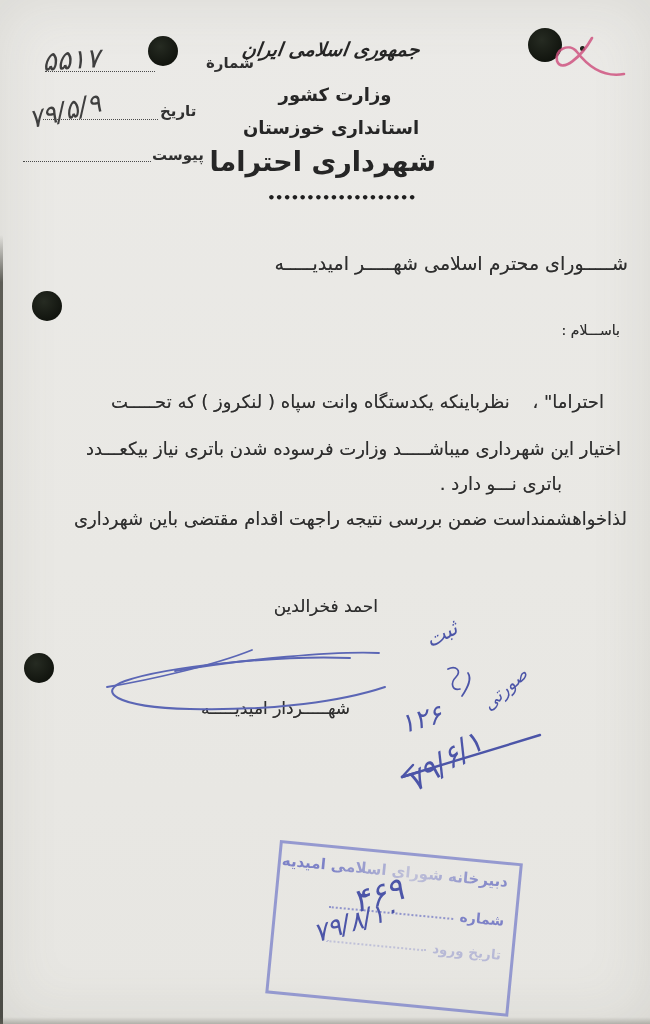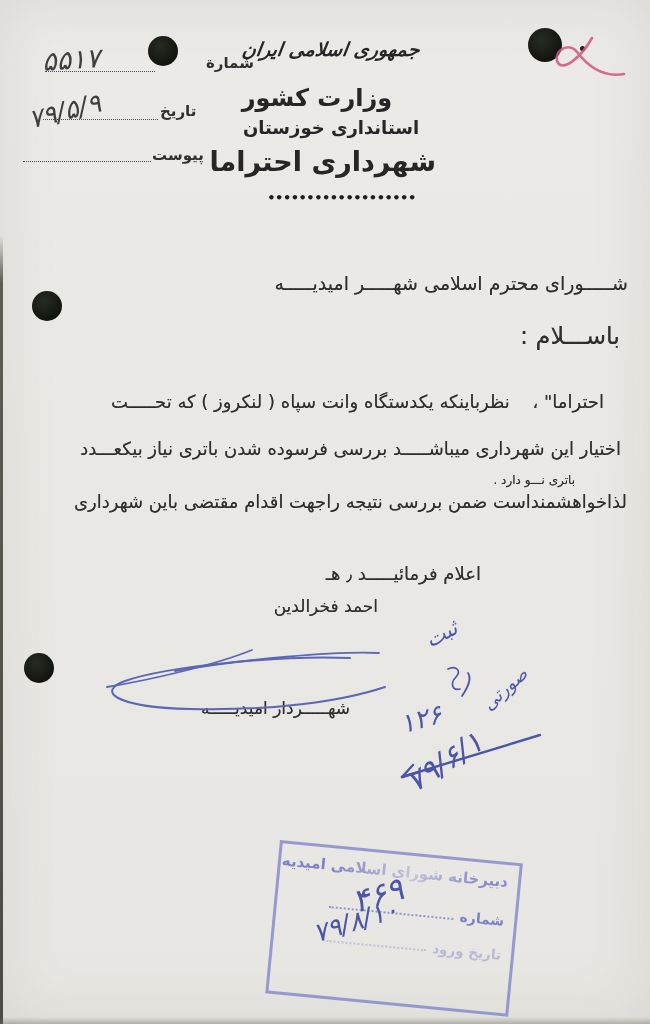--- a/index.html
+++ b/index.html
@@ -48,33 +48,32 @@
   <div class="abs hwd" style="left:42px;top:44px;font-size:27px;transform:rotate(-4deg);letter-spacing:2px;">۵۵۱۷</div>
 
   <div class="abs lbl" style="left:160px;top:102px;">تاریخ</div>
   <div class="abs leader" style="left:43px;top:118px;width:115px;"></div>
   <div class="abs hwd" style="left:28px;top:96px;font-size:26px;transform:rotate(-14deg);letter-spacing:2px;">۷۹/۵/۹</div>
 
   <div class="abs lbl" style="left:152px;top:146px;text-align:center;">پیوست</div>
   <div class="abs leader" style="left:23px;top:160px;width:128px;"></div>
 
   <div class="abs head" style="left:231px;top:38px;width:200px;font-size:19px;font-style:italic;transform:skewX(-8deg);">جمهوری اسلامی ایران</div>
-  <div class="abs head" style="left:217px;top:84px;width:200px;font-size:24px;">وزارت کشور</div>
+  <div class="abs head" style="left:235px;top:84px;width:200px;font-size:18px;">وزارت کشور</div>
   <div class="abs head" style="left:231px;top:117px;width:200px;font-size:18px;text-align:center;">استانداری خوزستان</div>
   <div class="abs head" style="left:226px;top:146px;width:210px;font-size:27px;">شهرداری احتراما</div>
   <div class="abs head" style="left:255px;top:190px;width:173px;font-size:13px;letter-spacing:-0.5px;color:#1f1f1f;">•••••••••••••••••••</div>
 
-  <div class="abs tw" style="top:272px;right:22px;font-size:19px;text-align:center;">شـــــورای محترم اسلامی شهـــــر امیدیـــــه</div>
-  <div class="abs tw" style="top:322px;right:30px;font-size:24px;">باســـلام :</div>
+  <div class="abs tw" style="top:252px;right:22px;font-size:19px;text-align:center;">شـــــورای محترم اسلامی شهـــــر امیدیـــــه</div>
+  <div class="abs tw" style="top:322px;right:30px;font-size:14px;">باســـلام :</div>
 
   <div class="abs tw" style="top:391px;right:46px;font-size:18px;">احتراما" ،&nbsp;&nbsp;&nbsp; نظرباینکه یکدستگاه وانت سپاه ( لنکروز ) که تحـــــت</div>
-  <div class="abs tw" style="top:438px;right:29px;font-size:18px;">اختیار این شهرداری میباشـــــد بررسی فرسوده شدن باتری نیاز بیکعـــدد</div>
-  <div class="abs tw" style="top:473px;right:75px;font-size:12px;">باتری نـــو دارد .</div>
-  <div class="abs tw" style="top:491px;right:23px;font-size:18px;">لذاخواهشمنداست ضمن بررسی نتیجه راجهت اقدام مقتضی باین شهرداری</div>
-  <div class="abs tw" style="top:563px;right:169px;font-size:18px;">اعلام فرمائیـــــد ٫ هـ</div>
+  <div class="abs tw" style="top:438px;right:29px;font-size:18px;">اختیار این شهرداری میباشـــــد وزارت فرسوده شدن باتری نیاز بیکعـــدد</div>
+  <div class="abs tw" style="top:473px;right:88px;font-size:18px;">باتری نـــو دارد .</div>
+  <div class="abs tw" style="top:508px;right:23px;font-size:18px;">لذاخواهشمنداست ضمن بررسی نتیجه راجهت اقدام مقتضی باین شهرداری</div>
 
   <div class="abs tw" style="top:596px;right:272px;font-size:17px;">احمد فخرالدین</div>
   <div class="abs tw" style="top:670px;right:300px;font-size:17px;margin-top:28px;">شهـــــردار امیدیـــــه</div>
   <svg class="abs" style="left:95px;top:615px;" width="300" height="105" viewBox="0 0 300 105">
     <g fill="none" stroke="#5b66b5" stroke-linecap="round">
       <path d="M 80,56 C 150,44 240,36 284,38" stroke-width="1.8"></path>
       <path d="M 157,35 C 120,50 55,65 12,72" stroke-width="1.8"></path>
       <path d="M 255,43 C 180,40 70,52 30,66 C 2,76 18,92 95,94 C 180,96 248,86 290,72" stroke-width="2"></path>
     </g>
   </svg>

